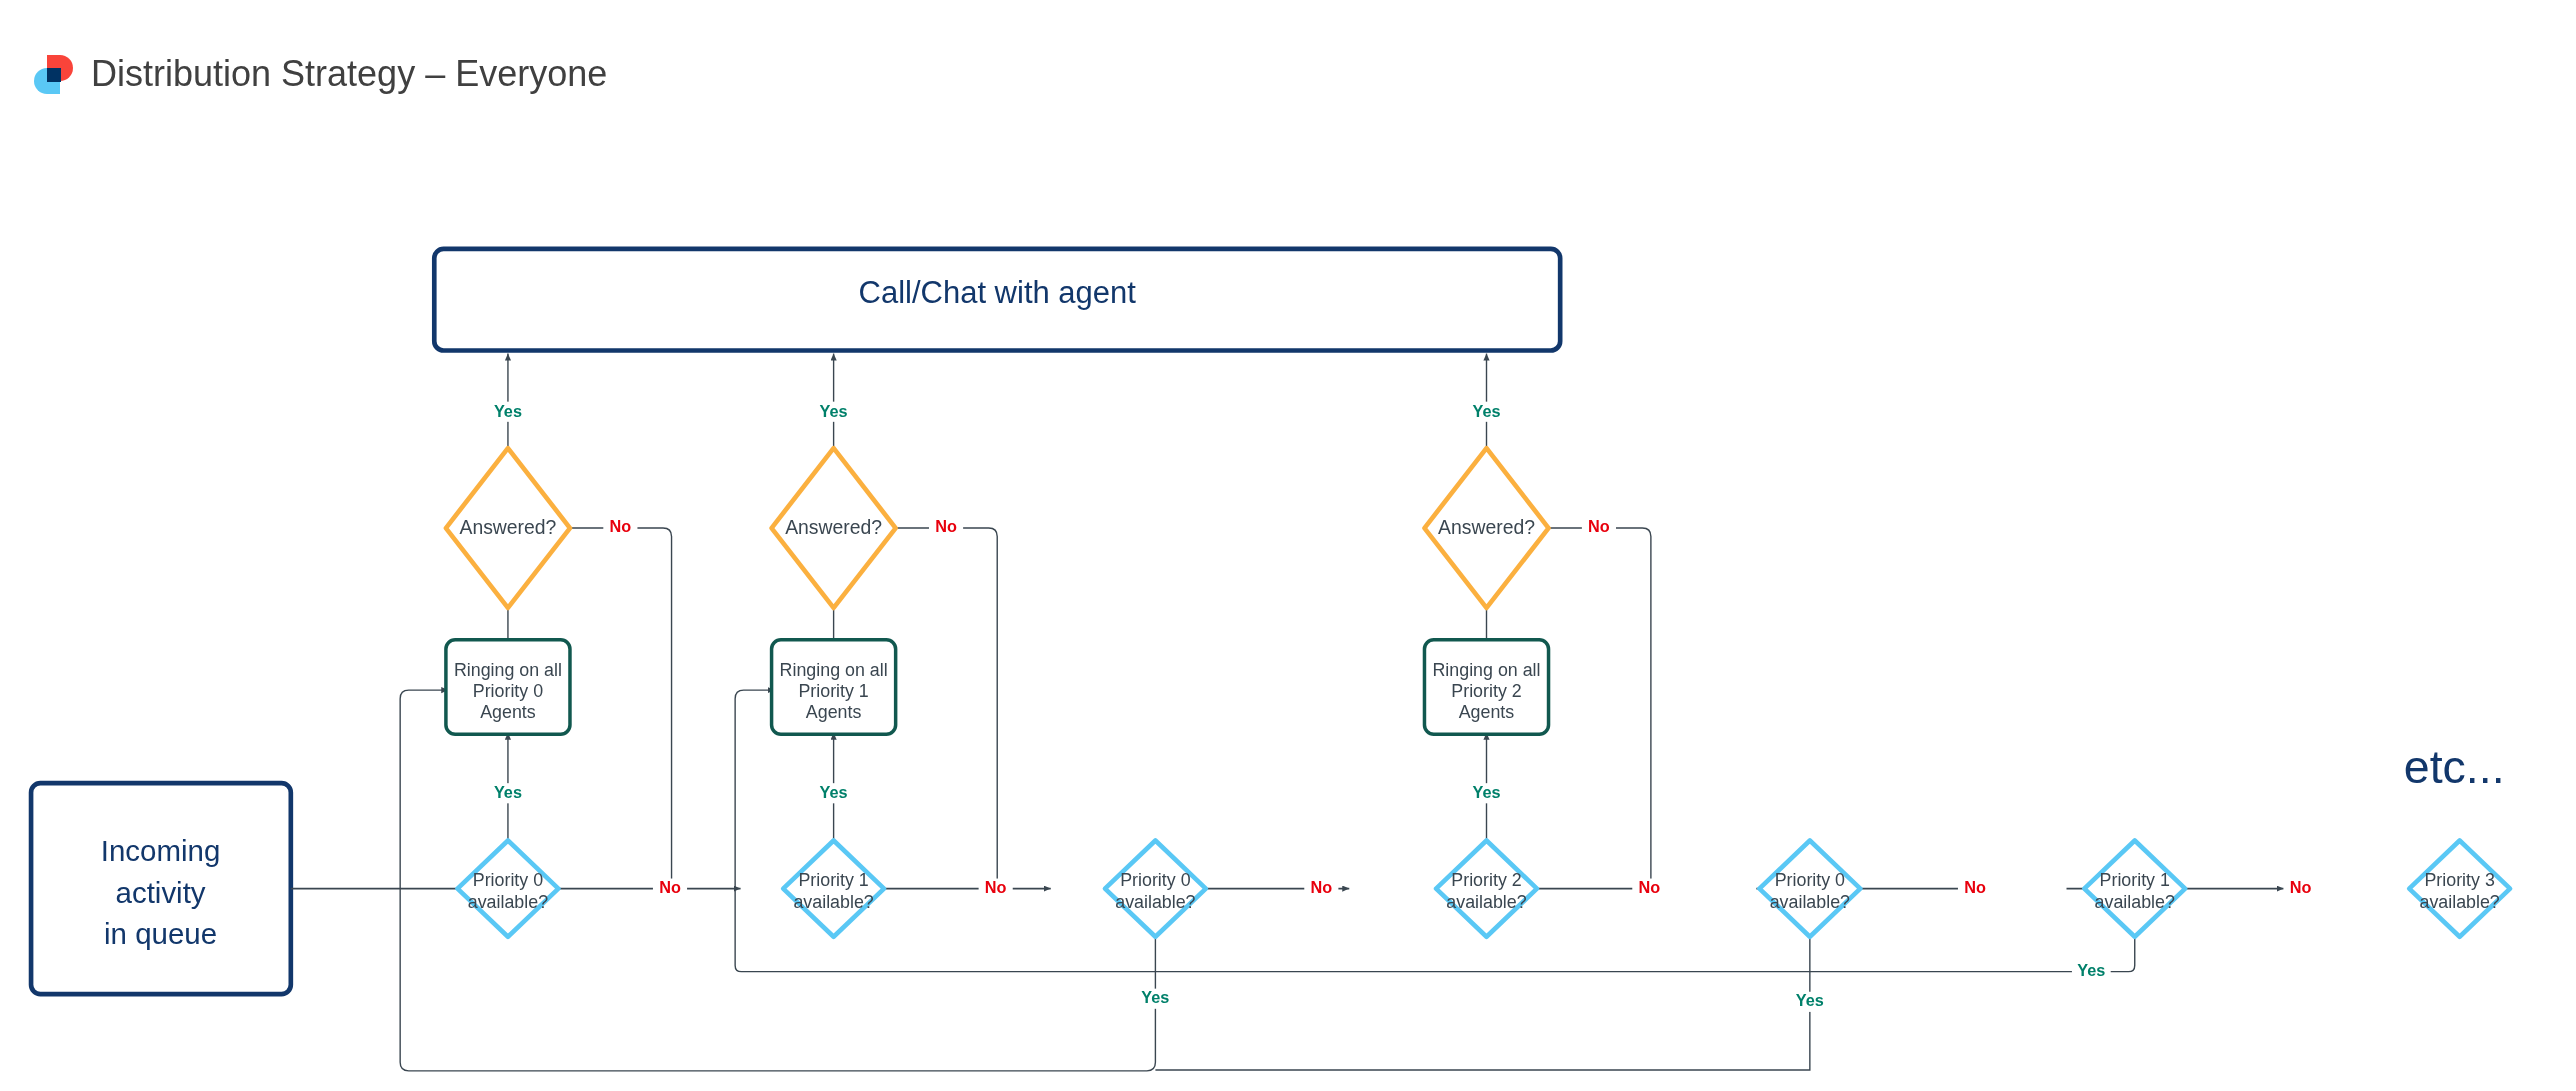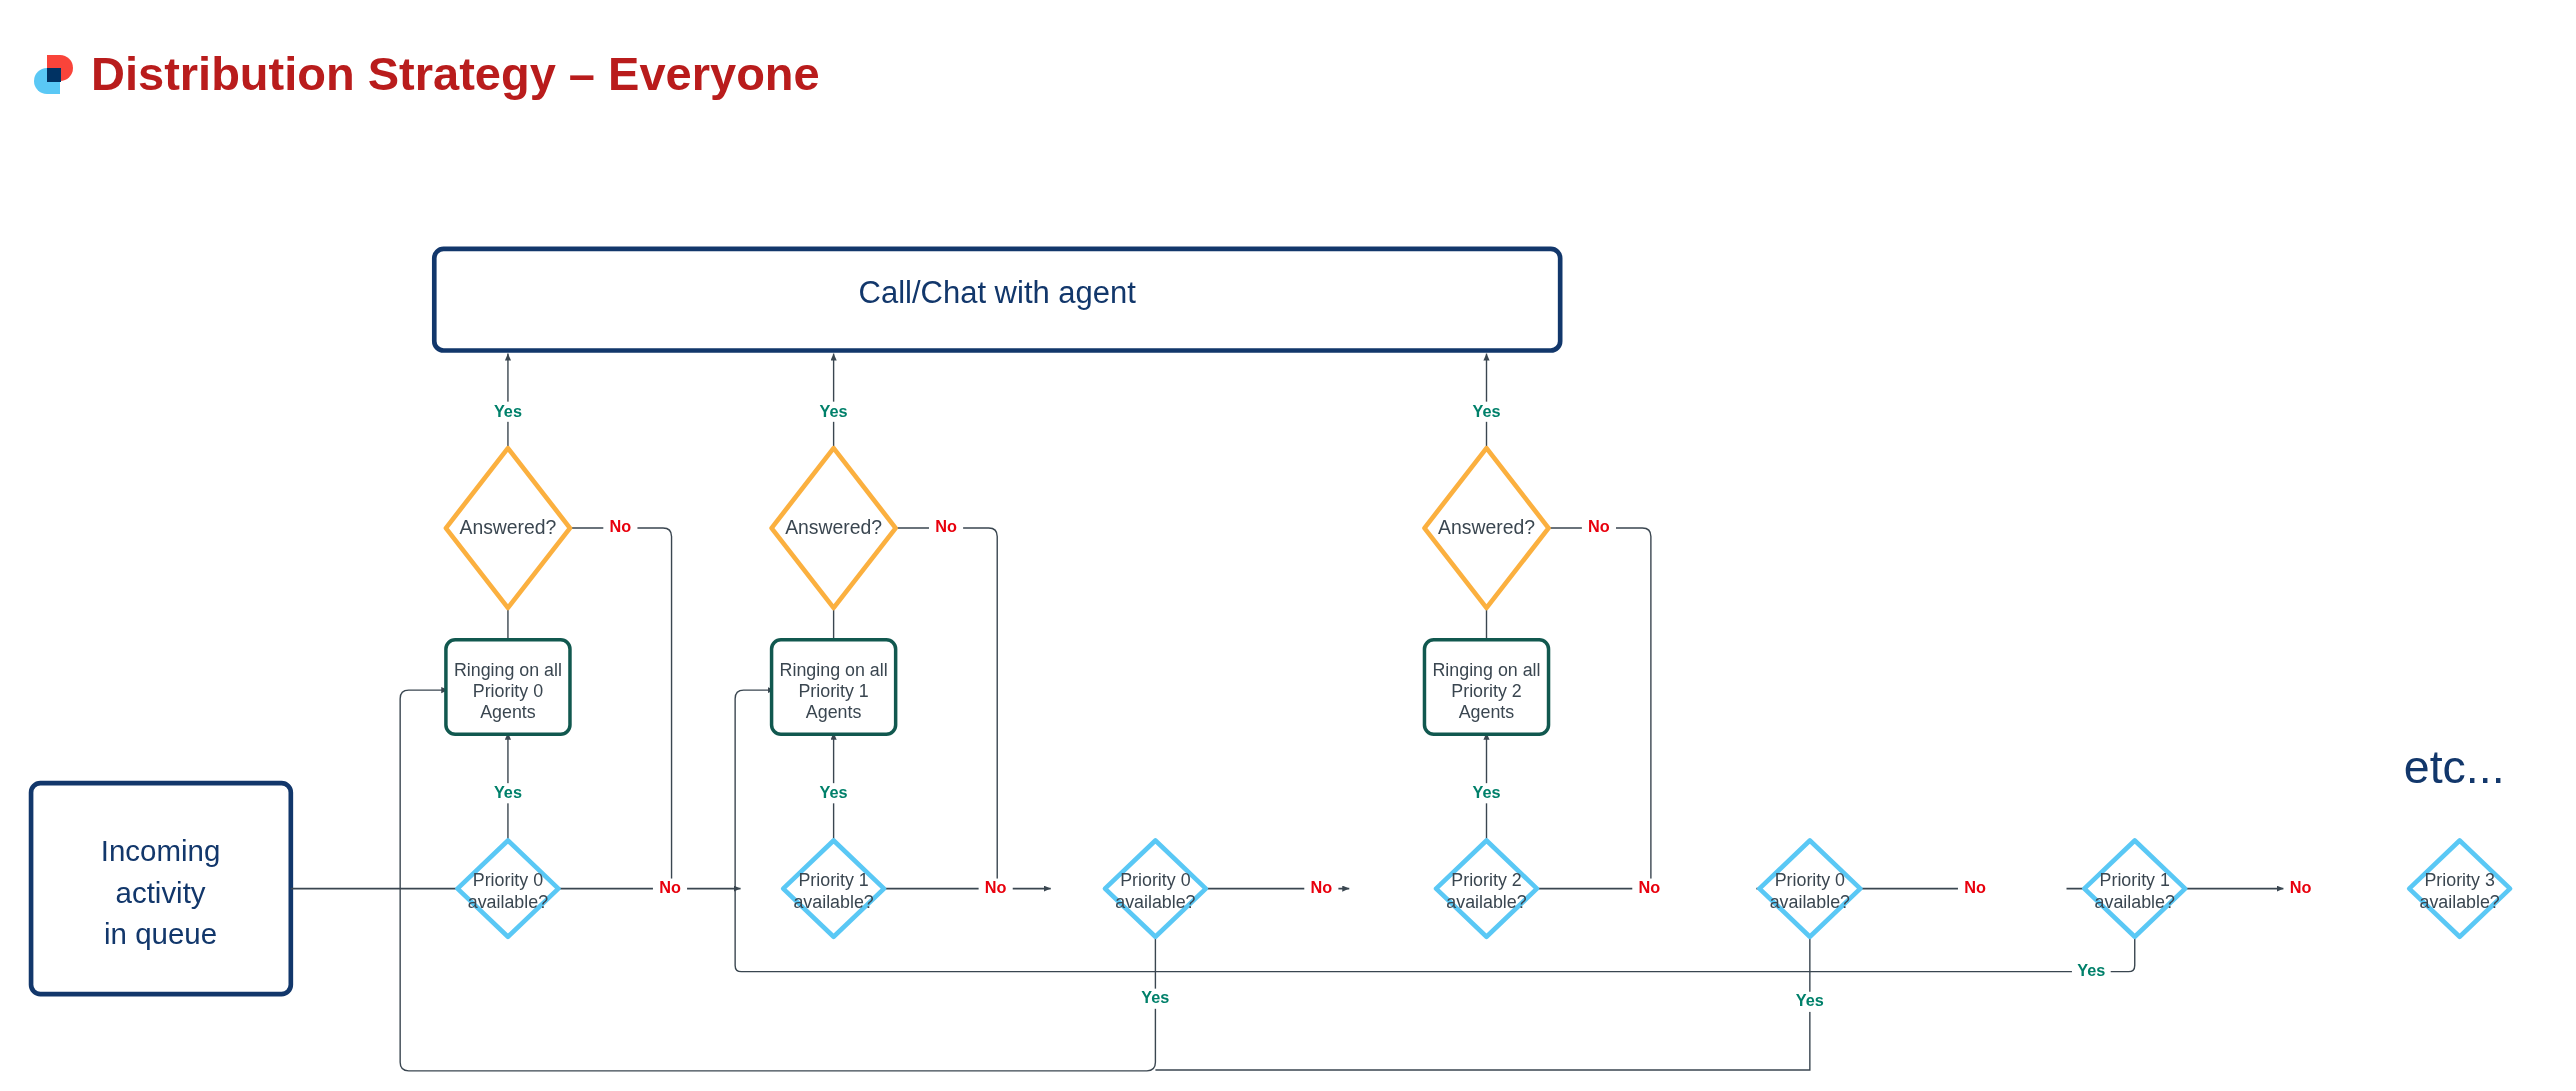--- a/index.html
+++ b/index.html
@@ -51,23 +51,23 @@
     border-bottom-right-radius: 0;
     border-bottom-left-radius: 26px;
   }
   #logo .sq-navy {
     position: absolute;
     left: 15.5px; top: 15.5px;
     width: 14px; height: 14px;
     background: #003263;
   }
   #title {
-    font-size: 47px;
-    font-weight: bold;
-    color: #b91c1c;
+    font-size: 36px;
+    font-weight: normal;
+    color: #404040;
     letter-spacing: 0px;
     white-space: nowrap;
   }
   #canvas {
     position: absolute;
     left: 0; top: 0;
     width: 2576px;
     height: 1091px;
   }
   .edge-yes {

